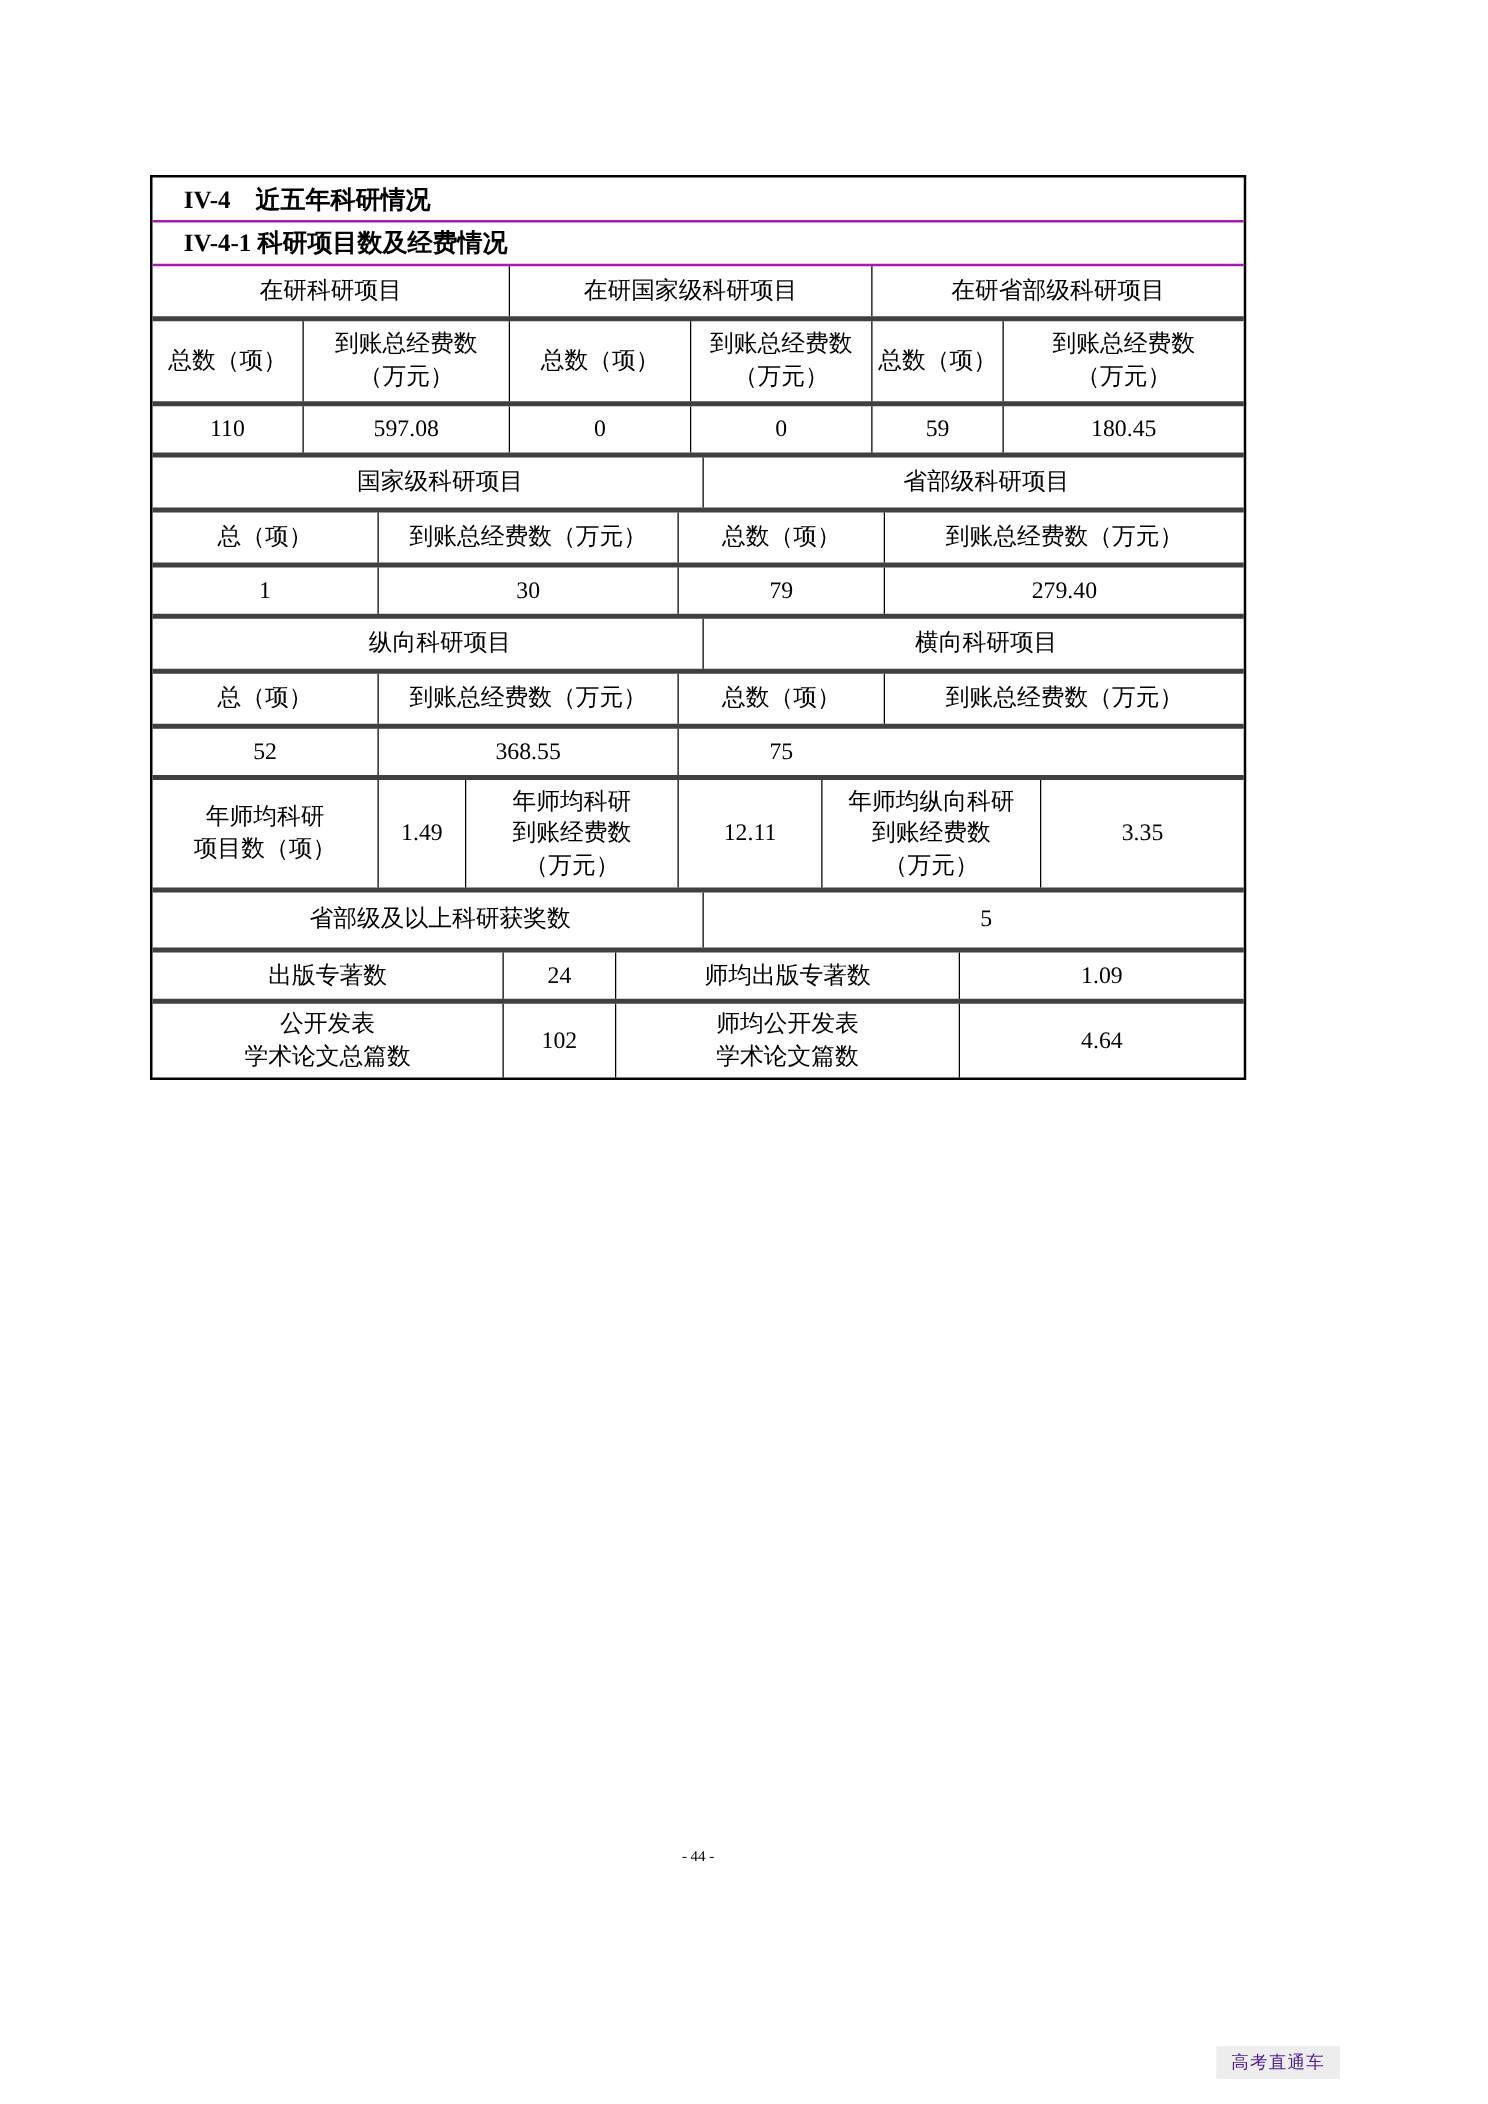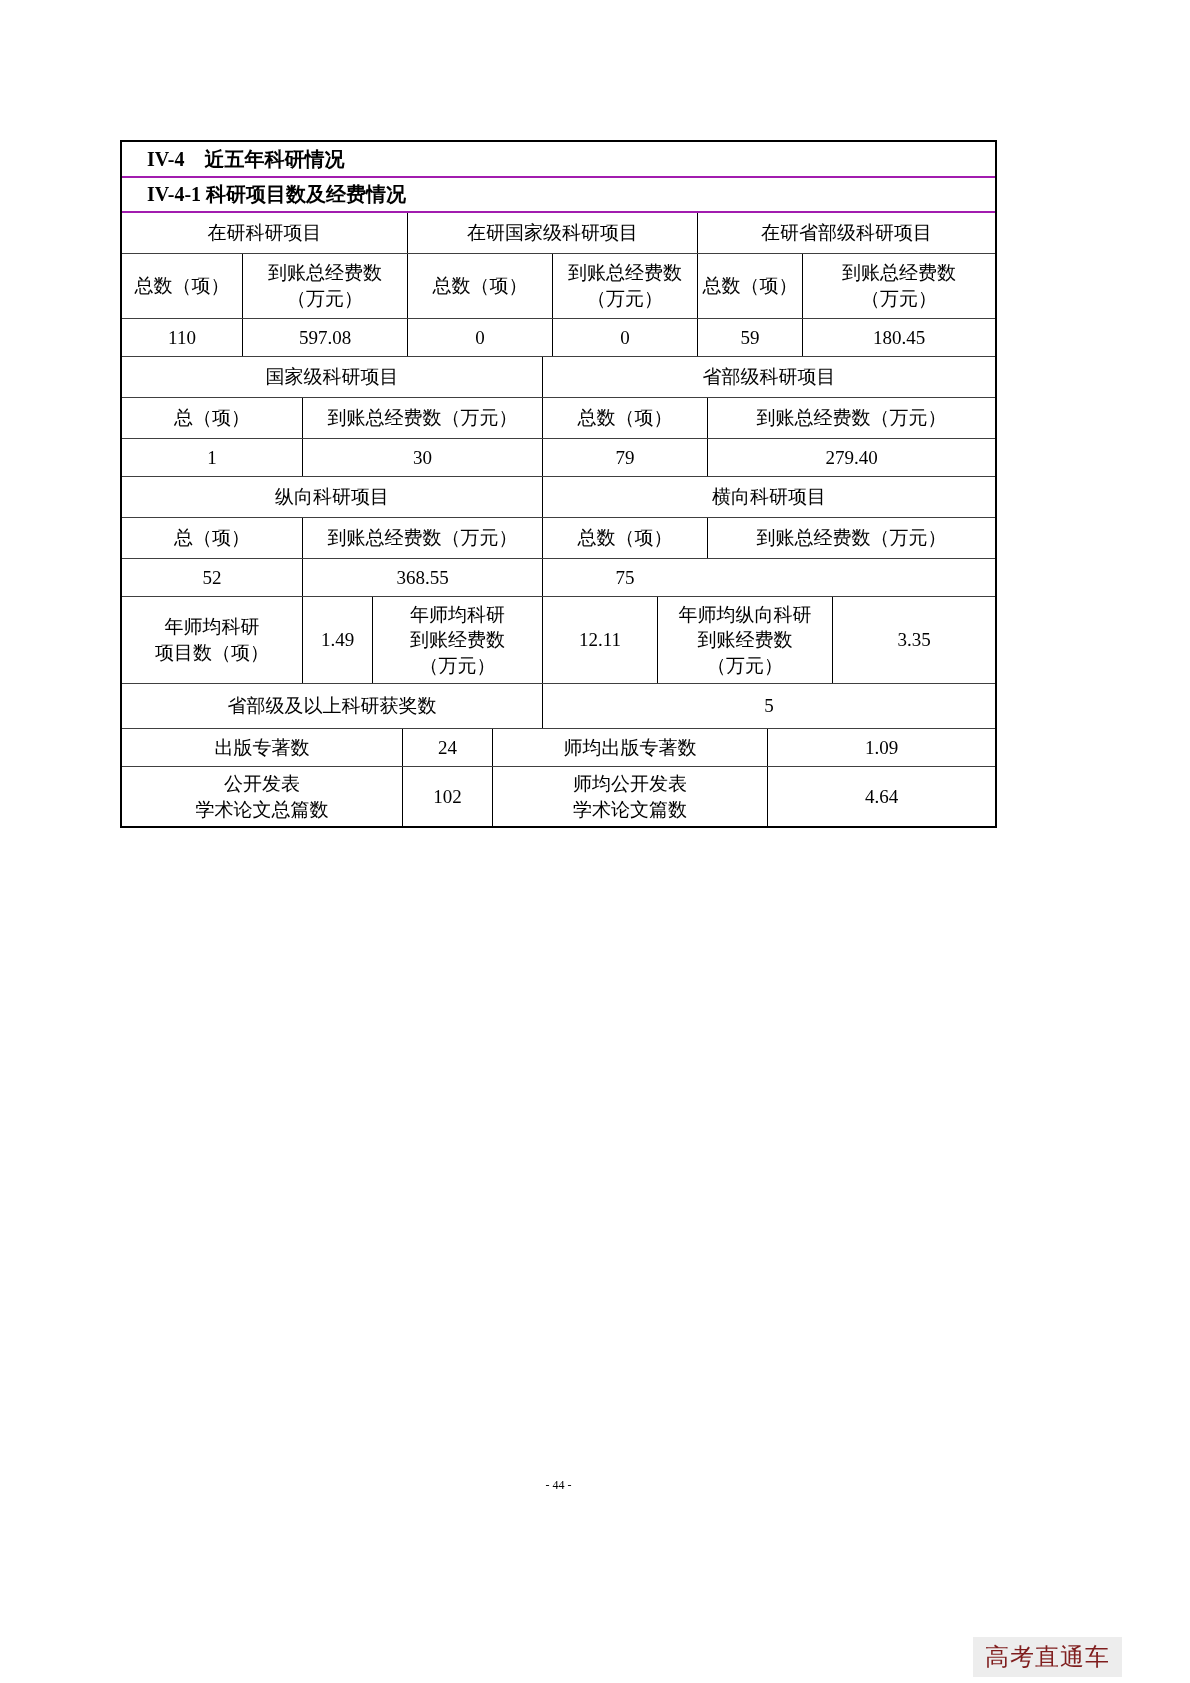--- a/index.html
+++ b/index.html
@@ -13,21 +13,21 @@
   .page { position: absolute; inset: 0; background: #fff; }
 
   .content {
     position: absolute;
     left: 120px; top: 140px;
     width: 877px;
   }
 
   
   .doc-stack { border: 2px solid #000; width: 877px; }
-  .doc-stack > * + * { border-top: 1px solid #404040; }
+  .doc-stack > * + * { border-top: 4px solid #404040; }
   .doc-stack > .thick-sep { border-top: 2px solid #a21caf; }
 
   .title-box {
     min-height: 34px;
     display: flex; align-items: center;
     padding: 3px 25px;
     font-weight: bold;
     font-size: 20px;
   }
 
@@ -37,21 +37,21 @@
     text-align: center;
     padding: 2px 4px;
     font-size: 19px;
     white-space: pre-line;
     line-height: 1.35;
   }
   .trow > div + div { border-left: 1px solid #000; }
 
   .cols3a { grid-template-columns: 285px 290px 298px; }
   .cols6a { grid-template-columns: 120px 165px 145px 145px 105px 193px; }
-  .cols2b { grid-template-columns: 420px 453px; }
+  .cols2b { grid-template-columns: 420px 453px; padding-left: 20px; }
   .cols4b { grid-template-columns: 180px 240px 165px 288px; }
   .cols6d { grid-template-columns: 180px 70px 170px 115px 175px 163px; }
   .cols4f { grid-template-columns: 280px 90px 275px 228px; }
 
   .h40 > div { min-height: 40px; }
   .h38 > div { min-height: 37px; }
   .h64 > div { min-height: 64px; }
   .h86 > div { min-height: 86px; }
   .h44 > div { min-height: 44px; }
   .h59 > div { min-height: 59px; }
@@ -70,23 +70,23 @@
     left: 120px; top: 1478px;
     width: 877px;
     text-align: center;
     font-size: 12px;
   }
 
   .watermark {
     position: absolute;
     left: 973px; top: 1637px;
     background: #ededed;
-    color: #7f1d1d;
+    color: #4c1d95;
     font-family: "Liberation Sans", "DejaVu Sans", sans-serif;
-    font-size: 24px;
+    font-size: 14px;
     padding: 4px 12px;
     letter-spacing: 1px;
   }
 </style>
 </head>
 <body>
 
 <div class="page">
   <div class="content">
 

